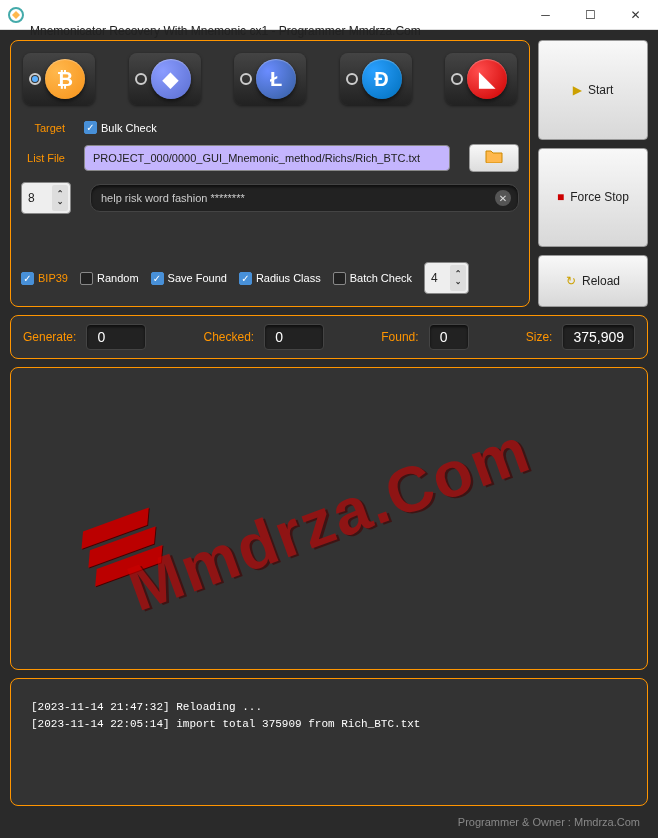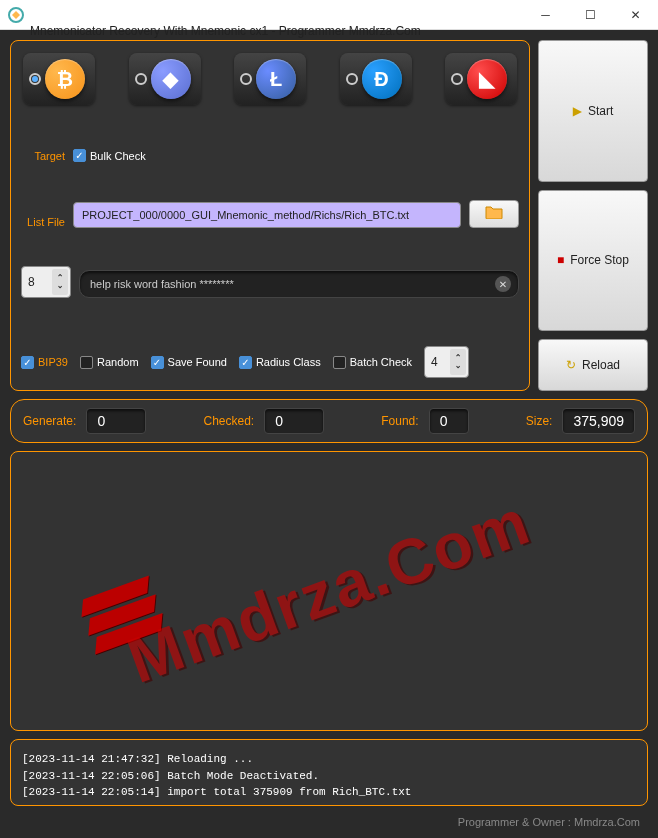--- a/index.html
+++ b/index.html
@@ -20,21 +20,21 @@
   .coin-group { display: flex; align-items: center; gap: 4px; background: linear-gradient(180deg,#444,#222); border-radius: 8px; padding: 6px 10px 6px 6px; box-shadow: 0 1px 3px rgba(0,0,0,0.5); }
   .radio { width: 12px; height: 12px; border-radius: 50%; border: 2px solid #ccc; display: inline-block; position: relative; }
   .radio.checked::after { content:''; position:absolute; width:6px; height:6px; background:#5bb0ff; border-radius:50%; top:1px; left:1px; }
   .coin { width: 40px; height: 40px; border-radius: 50%; display: flex; align-items: center; justify-content: center; font-weight: bold; color: #fff; font-size: 20px; box-shadow: 0 2px 4px rgba(0,0,0,0.6), inset 0 1px 1px rgba(255,255,255,0.3); }
   .btc { background: radial-gradient(circle at 30% 30%, #ffb84d, #f7931a); }
   .eth { background: radial-gradient(circle at 30% 30%, #8a9cff, #5a6ed0); }
   .ltc { background: radial-gradient(circle at 30% 30%, #6a8cff, #345d9d); }
   .dash{ background: radial-gradient(circle at 30% 30%, #2aa0ff, #006fbb); }
   .trx { background: radial-gradient(circle at 30% 30%, #ff4d4d, #cc0000); }
   
-  .form-row { display: flex; align-items: flex-end; gap: 8px; margin-top: 28px; }
+  .form-row { display: flex; align-items: center; gap: 19px; }
   .form-label { color: #ff9500; font-size: 11px; width: 44px; text-align: right; }
   .input-dark { flex: 1; background: #222; border: 1px solid #444; border-radius: 10px; color: #999; font-size: 11px; padding: 6px 10px; height: 28px; box-shadow: inset 0 2px 3px rgba(0,0,0,0.6); }
   .input-dark::placeholder { color: #666; }
   .input-light { flex: 1; background: #c4b5fd; border: 1px solid #888; border-radius: 4px; color: #222; font-size: 11px; padding: 5px 8px; height: 26px; }
   
   .check-group { display: flex; align-items: center; gap: 4px; color: #fff; font-size: 11px; }
   .check-group.orange { color: #ff9500; }
   .check { width: 13px; height: 13px; border: 1px solid #888; border-radius: 2px; background: #222; display: inline-flex; align-items: center; justify-content: center; font-size: 10px; }
   .check.checked { background: #4890d8; border-color: #4890d8; color: #fff; }
   .check.checked::after { content: '✓'; }
@@ -44,31 +44,31 @@
   .phrase-input { flex: 1; position: relative; }
   .clear-x { position: absolute; right: 8px; top: 50%; transform: translateY(-50%); width: 16px; height: 16px; background: #555; border-radius: 50%; color: #ddd; display: flex; align-items: center; justify-content: center; font-size: 10px; }
   
   .checks-row { display: flex; align-items: center; gap: 12px; flex-wrap: wrap; margin-top: 38px; }
   
   .folder-btn { width: 50px; height: 28px; background: linear-gradient(180deg,#f8f8f8,#ddd); border: 1px solid #999; border-radius: 4px; display: flex; align-items: center; justify-content: center; }
   
   .side-btn { background: linear-gradient(180deg,#f8f8f8,#d8d8d8); border: 1px solid #999; border-radius: 4px; padding: 12px 0; display: flex; align-items: center; justify-content: center; gap: 6px; font-size: 12px; color: #222; }
   .side-btn.big { flex: 1; }
   
-  .stats-panel { background: #333; border: 1px solid #ff9500; border-radius: 14px; padding: 8px 12px; display: flex; align-items: center; gap: 10px; }
+  .stats-panel { background: #333; border: 1px solid #ff9500; border-radius: 8px; padding: 8px 12px; display: flex; align-items: center; gap: 10px; }
   .stat-label { color: #ff9500; font-size: 12px; }
   .stat-box { background: #222; border: 1px solid #444; border-radius: 4px; padding: 4px 10px; color: #fff; font-size: 14px; min-width: 60px; display: inline-block; box-shadow: inset 0 2px 3px rgba(0,0,0,0.6); }
   .spacer { flex: 1; }
   
   .work-panel { background: #333; border: 1px solid #ff9500; border-radius: 8px; flex: 1; position: relative; overflow: hidden; min-height: 280px; }
   .watermark { position: absolute; top: 50%; left: 50%; transform: translate(-50%,-50%) rotate(-20deg); font-size: 64px; font-weight: 900; color: #c00; opacity: 0.6; letter-spacing: 2px; text-shadow: 2px 2px 0 #400; font-family: Impact, Arial Black, sans-serif; }
   .watermark-stripes { position: absolute; left: 12%; bottom: 30%; transform: rotate(-20deg); }
   .stripe { width: 70px; height: 16px; background: #b00; margin: 4px 0; transform: skewX(-25deg); box-shadow: 1px 1px 0 #400; }
   
-  .log-panel { background: #333; border: 1px solid #ff9500; border-radius: 8px; padding: 11px; height: 110px; overflow: hidden; }
+  .log-panel { background: #333; border: 1px solid #ff9500; border-radius: 8px; padding: 20px; height: 128px; overflow: hidden; }
   .log-line { color: #fff; font-family: "Courier New", monospace; font-size: 11px; line-height: 1.5; white-space: pre; }
   
   .footer { text-align: right; color: #888; font-size: 11px; padding: 2px 8px 0; }
 </style>
 </head>
 <body>
 
 <div class="titlebar">
   <span class="app-icon">
     <svg viewBox="0 0 16 16" width="16" height="16">
@@ -210,19 +210,18 @@
     <div class="watermark-stripes">
       <div class="stripe"></div>
         <div class="stripe"></div>
         <div class="stripe"></div>
     </div>
     <div class="watermark">Mmdrza.Com</div>
   </div>
 
   <div class="log-panel">
     <div class="log-line">[2023-11-14 21:47:32] Reloading ...</div>
-    <div class="log-line">[2023-11-14 22:05:06] Batch Mode Deactivated.</div>
     <div class="log-line">[2023-11-14 22:05:14] import total 375909 from Rich_BTC.txt</div>
   </div>
 
   <div class="footer">Programmer &amp; Owner : Mmdrza.Com</div>
 
 </div>
 
 </body></html>

